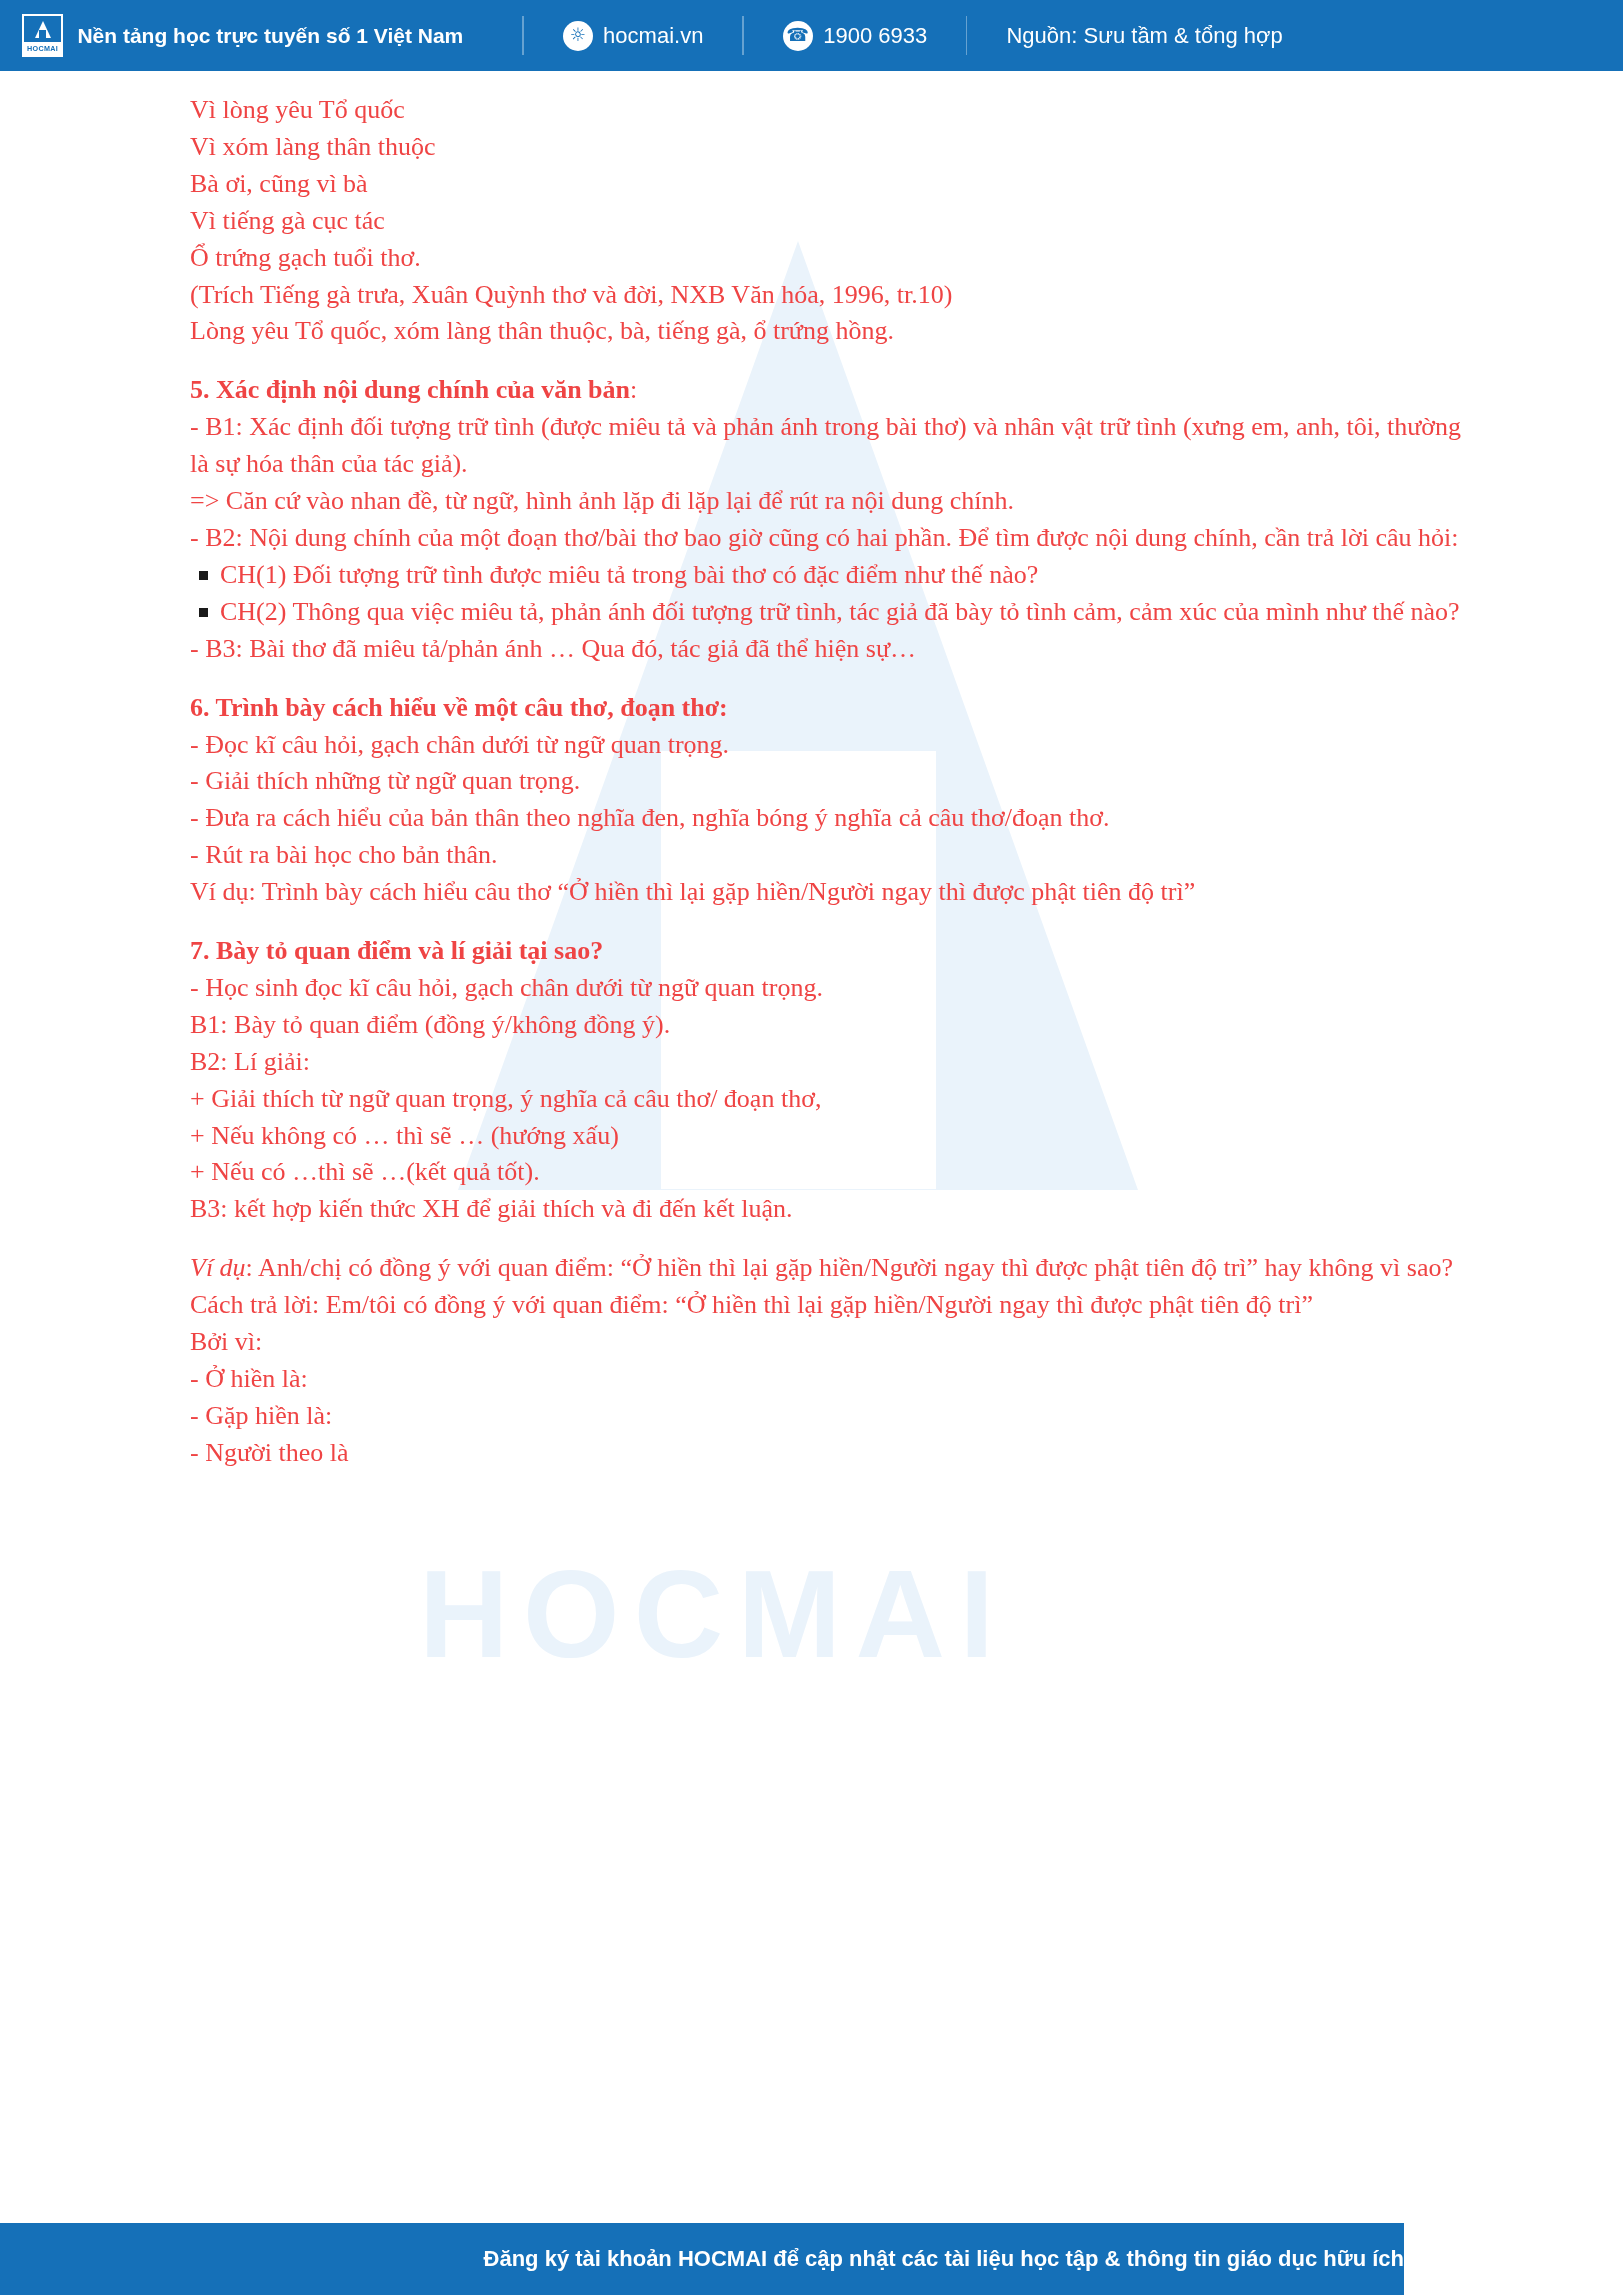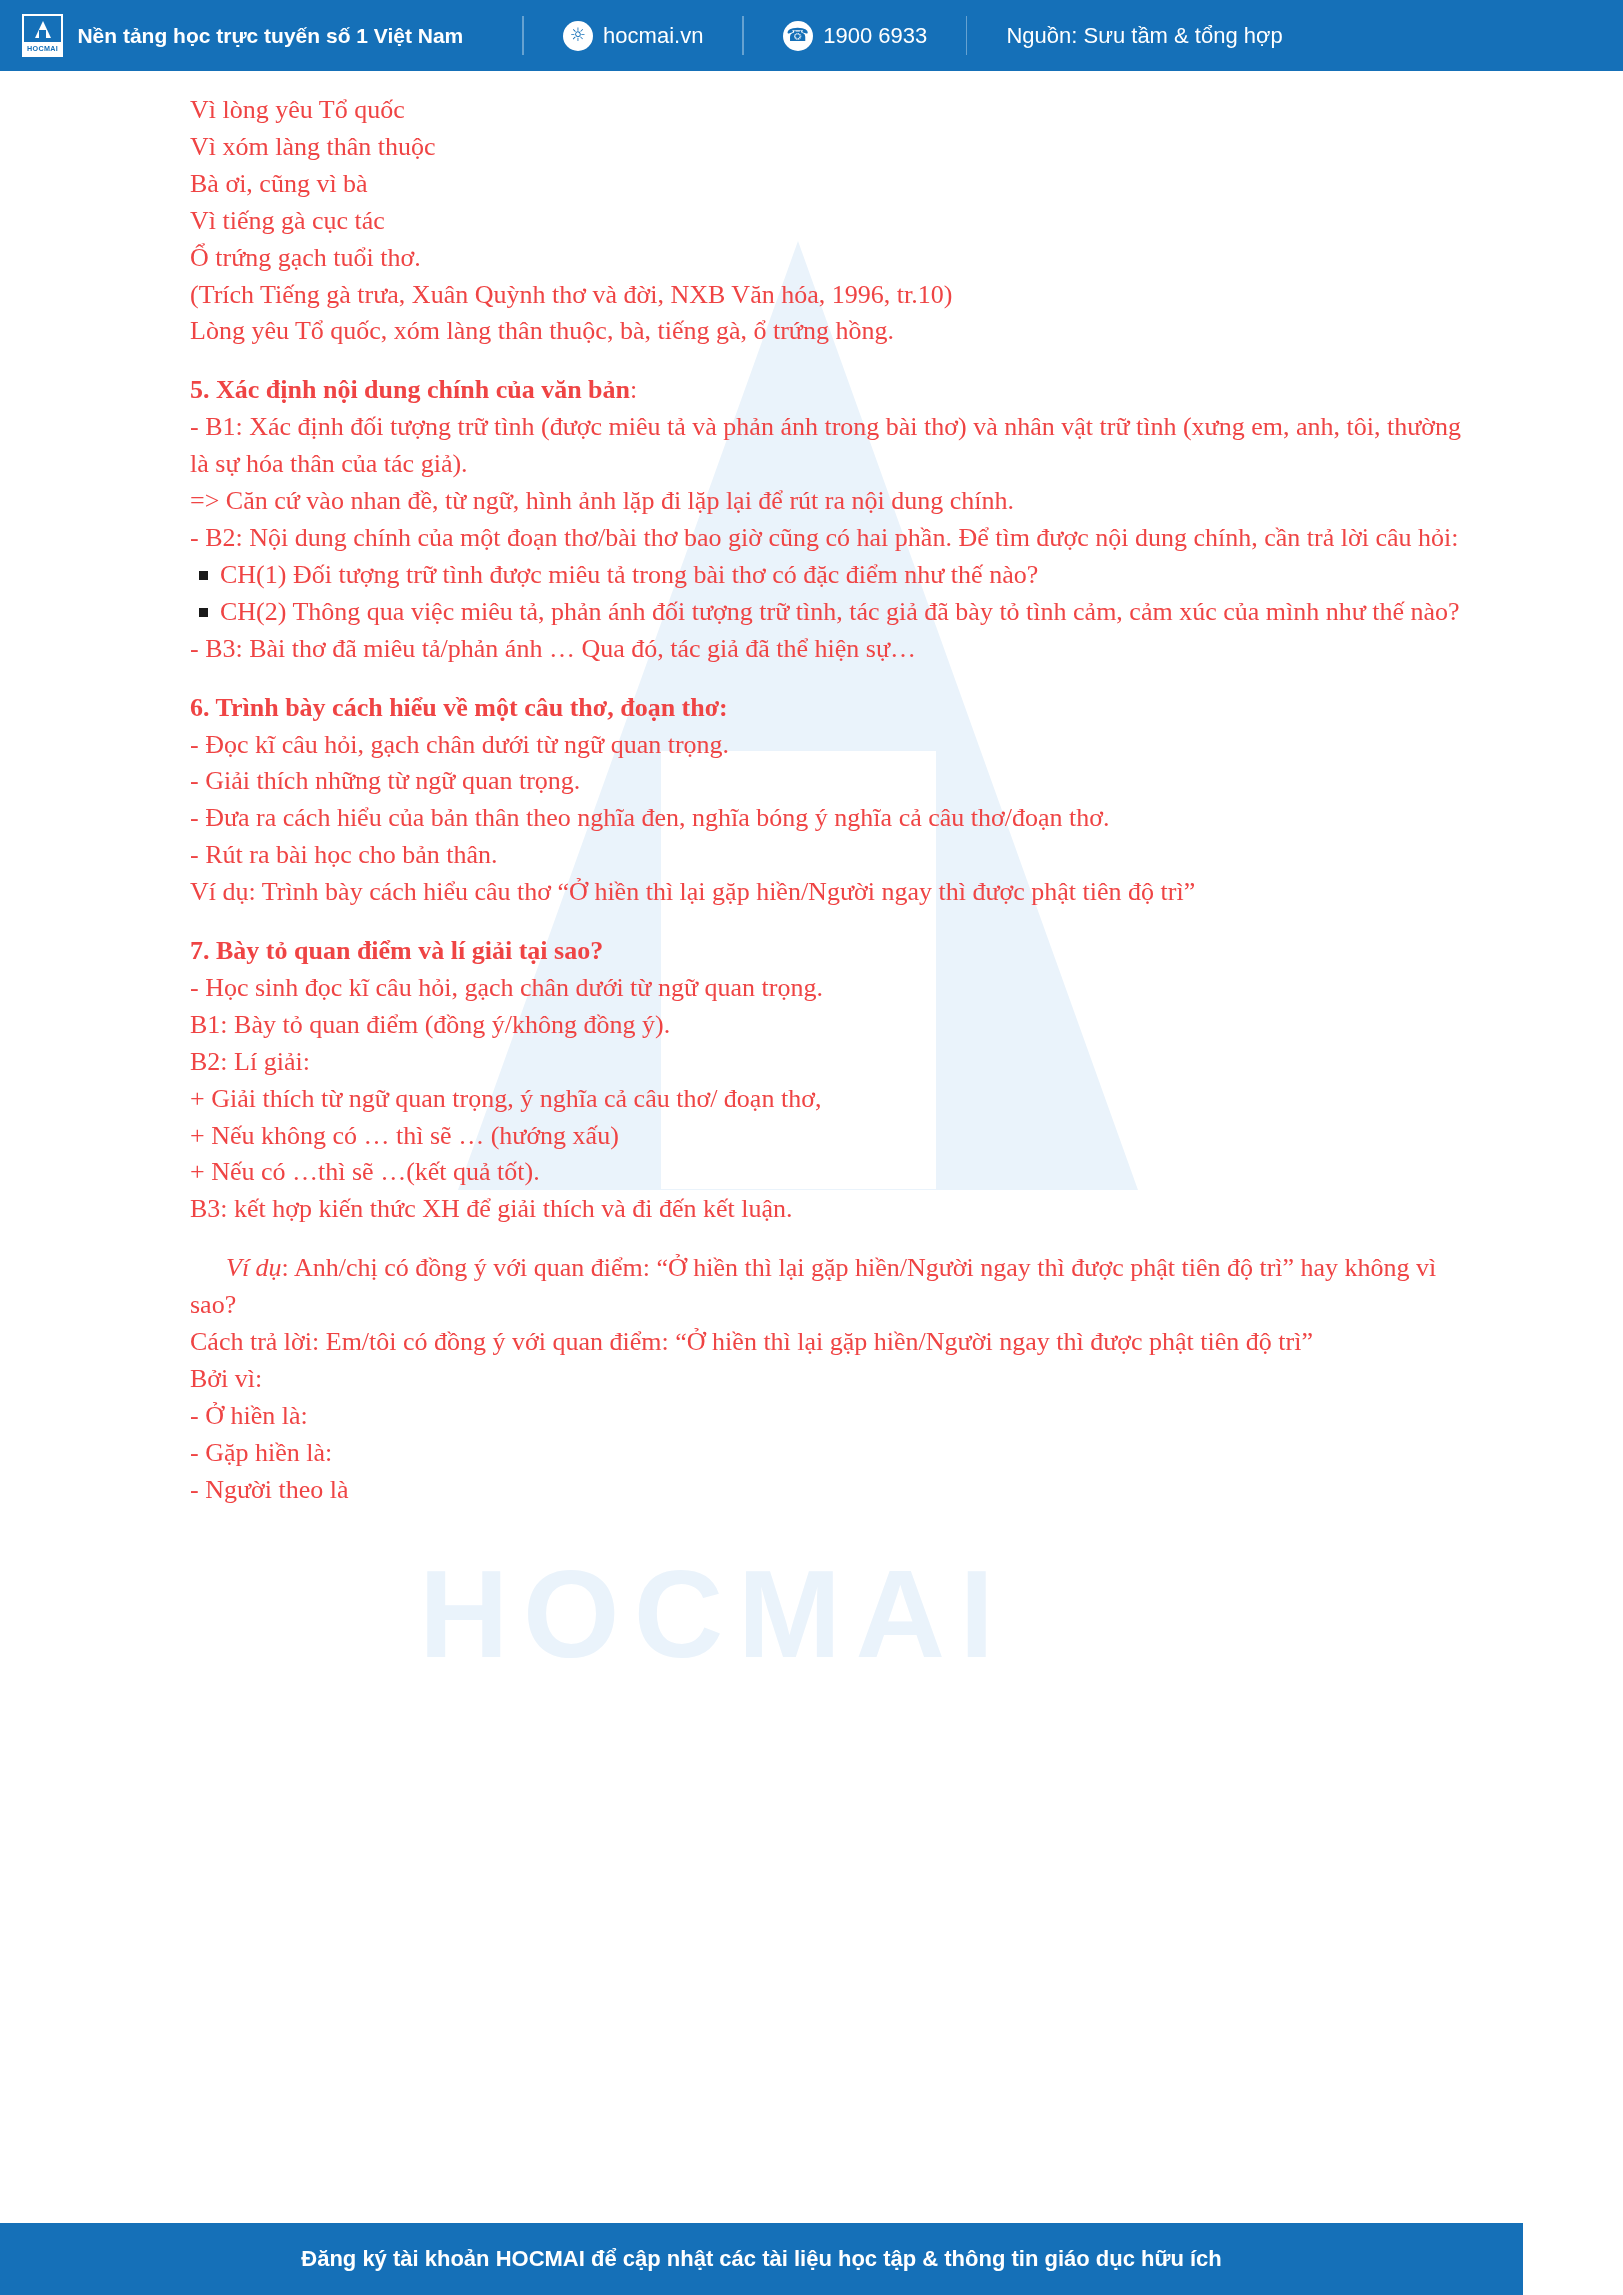--- a/index.html
+++ b/index.html
@@ -165,45 +165,45 @@
     line-height: 1.42;
     color: #ef4444;
   }
   .content p {
     margin: 0;
   }
   .gap {
     height: 22px;
   }
   .bold { font-weight: bold; text-align: center; }
-  .ital { font-style: italic; margin-left: 36px; }
+  .ital { font-style: italic; }
   .bullet-line {
     padding-left: 30px;
     position: relative;
   }
   .bullet-line .sq {
     position: absolute;
     left: 9.2px;
     top: 14.4px;
     width: 8.5px;
     height: 8.5px;
     background: #1a1a1a;
   }
 
   
   .footer {
     position: absolute;
     left: 0;
     bottom: 0;
-    width: 1523px;
+    width: 1404px;
     height: 72px;
     background: #1570b8;
     display: flex;
     align-items: center;
-    justify-content: center;
+    justify-content: flex-end;
   }
   .footer .ftxt {
     font-family: "Liberation Sans", sans-serif;
     font-size: 22px;
     font-weight: bold;
     color: #ffffff;
   }
 </style>
 </head>
 <body>

